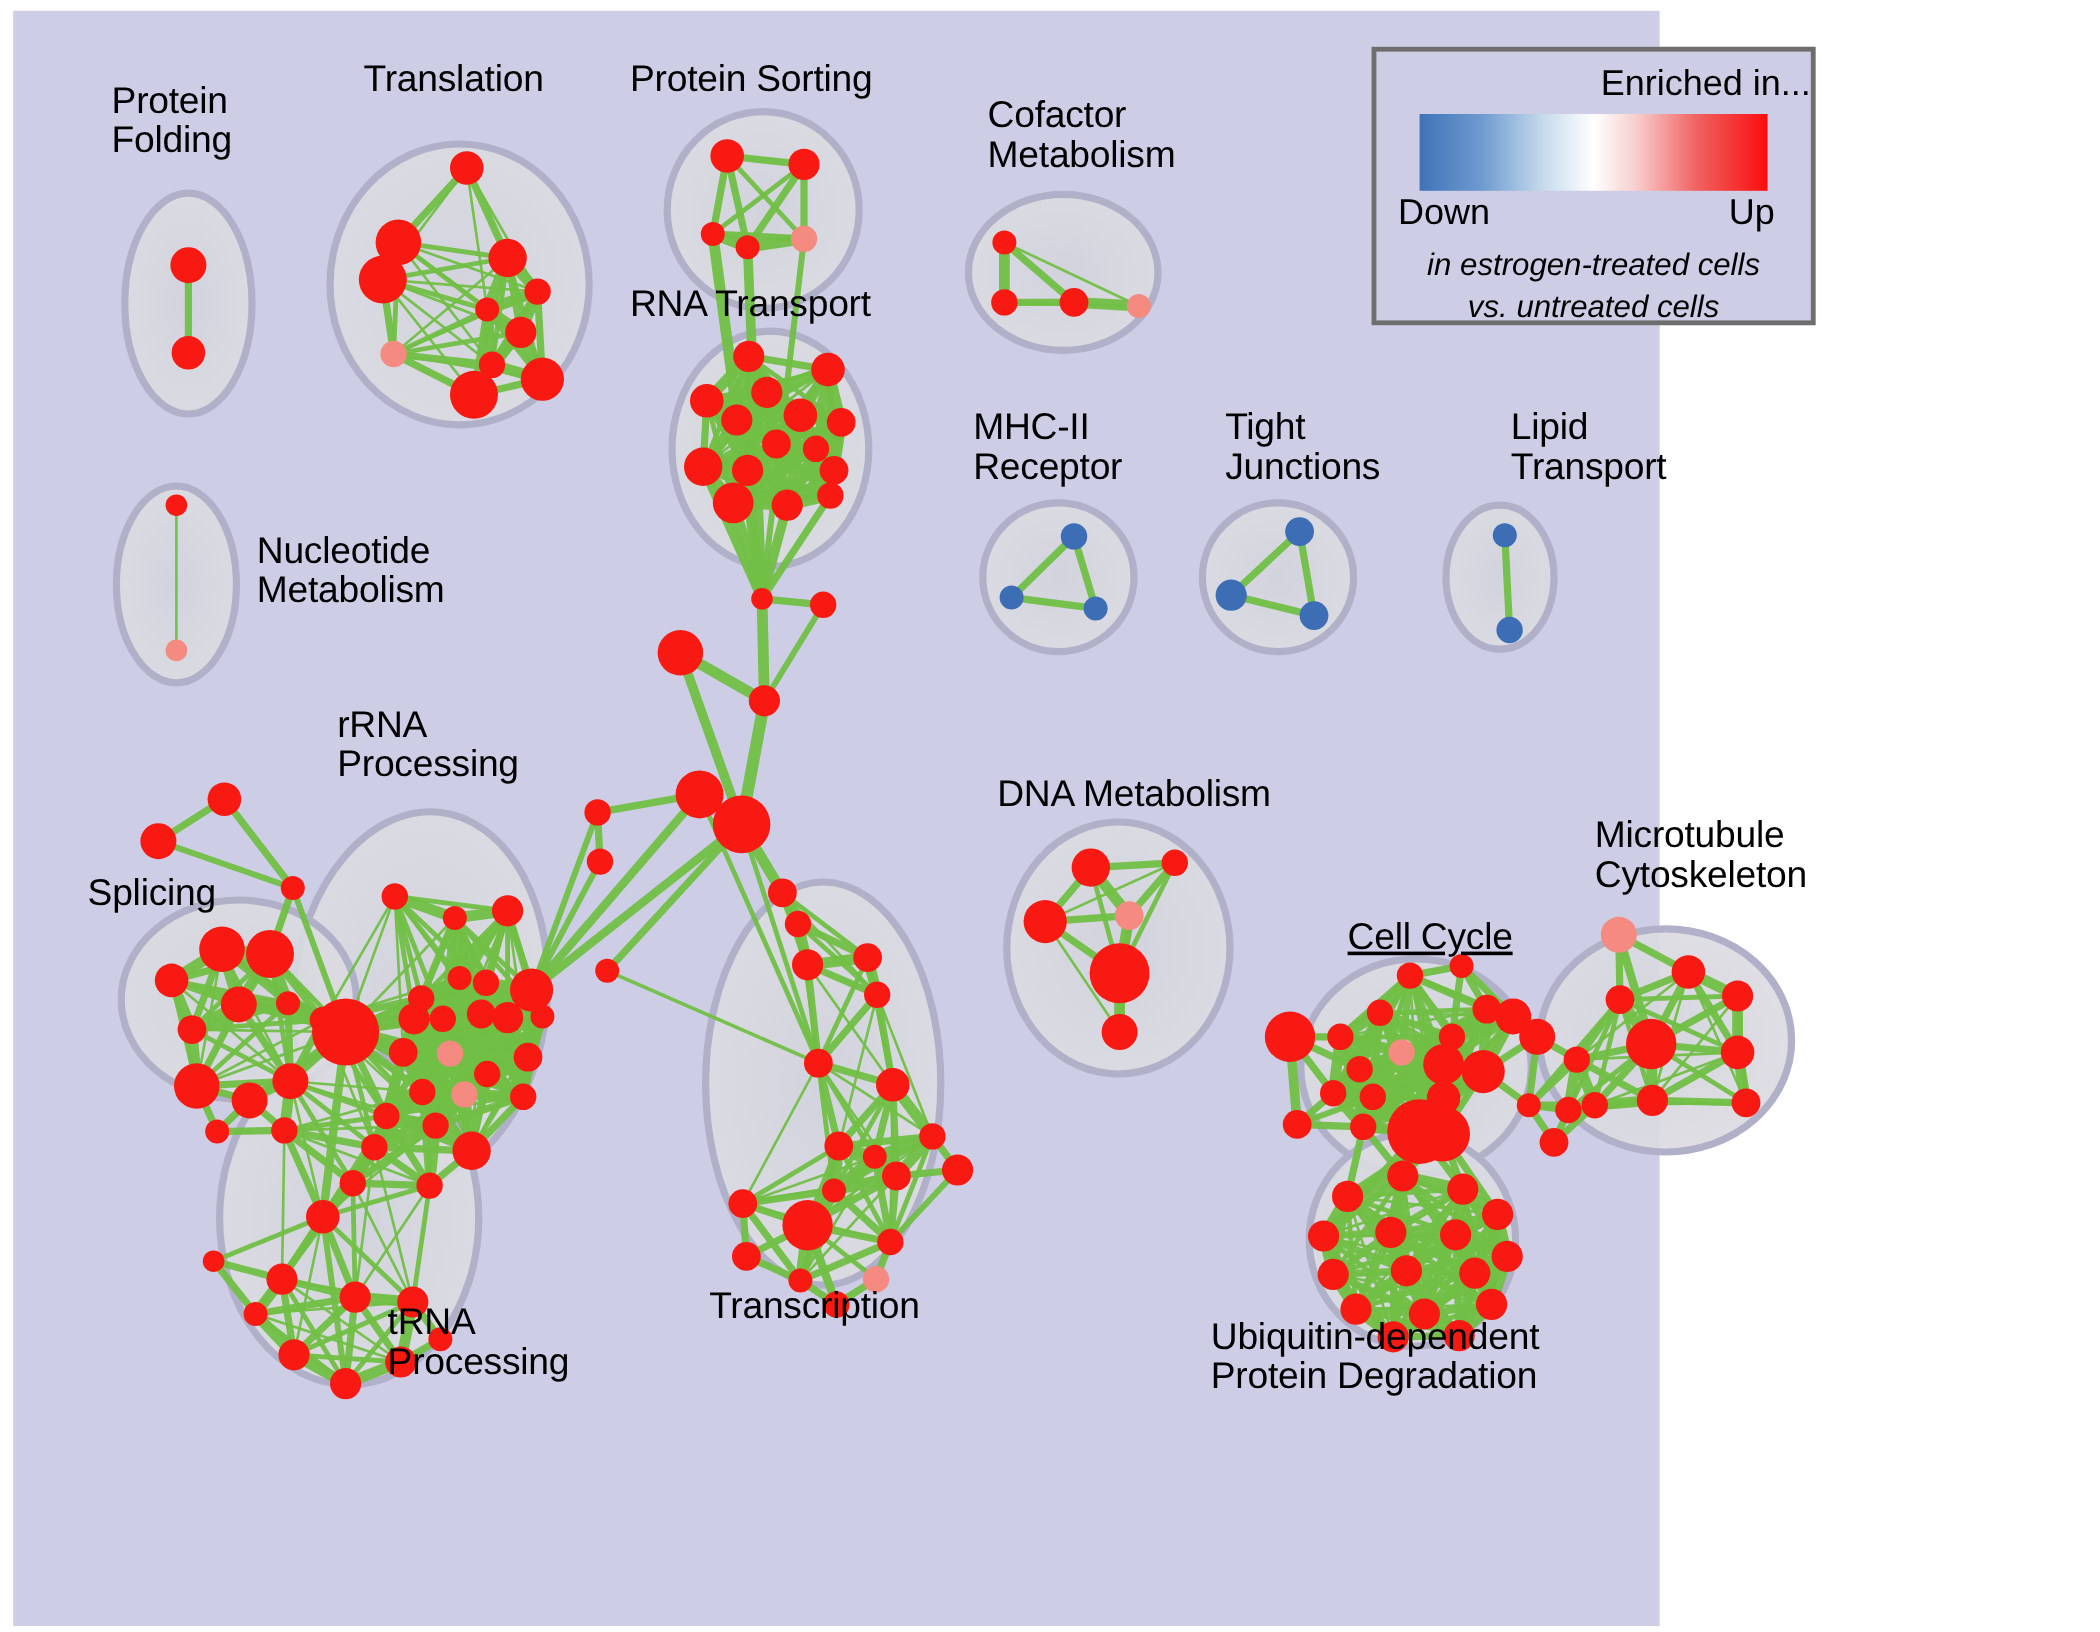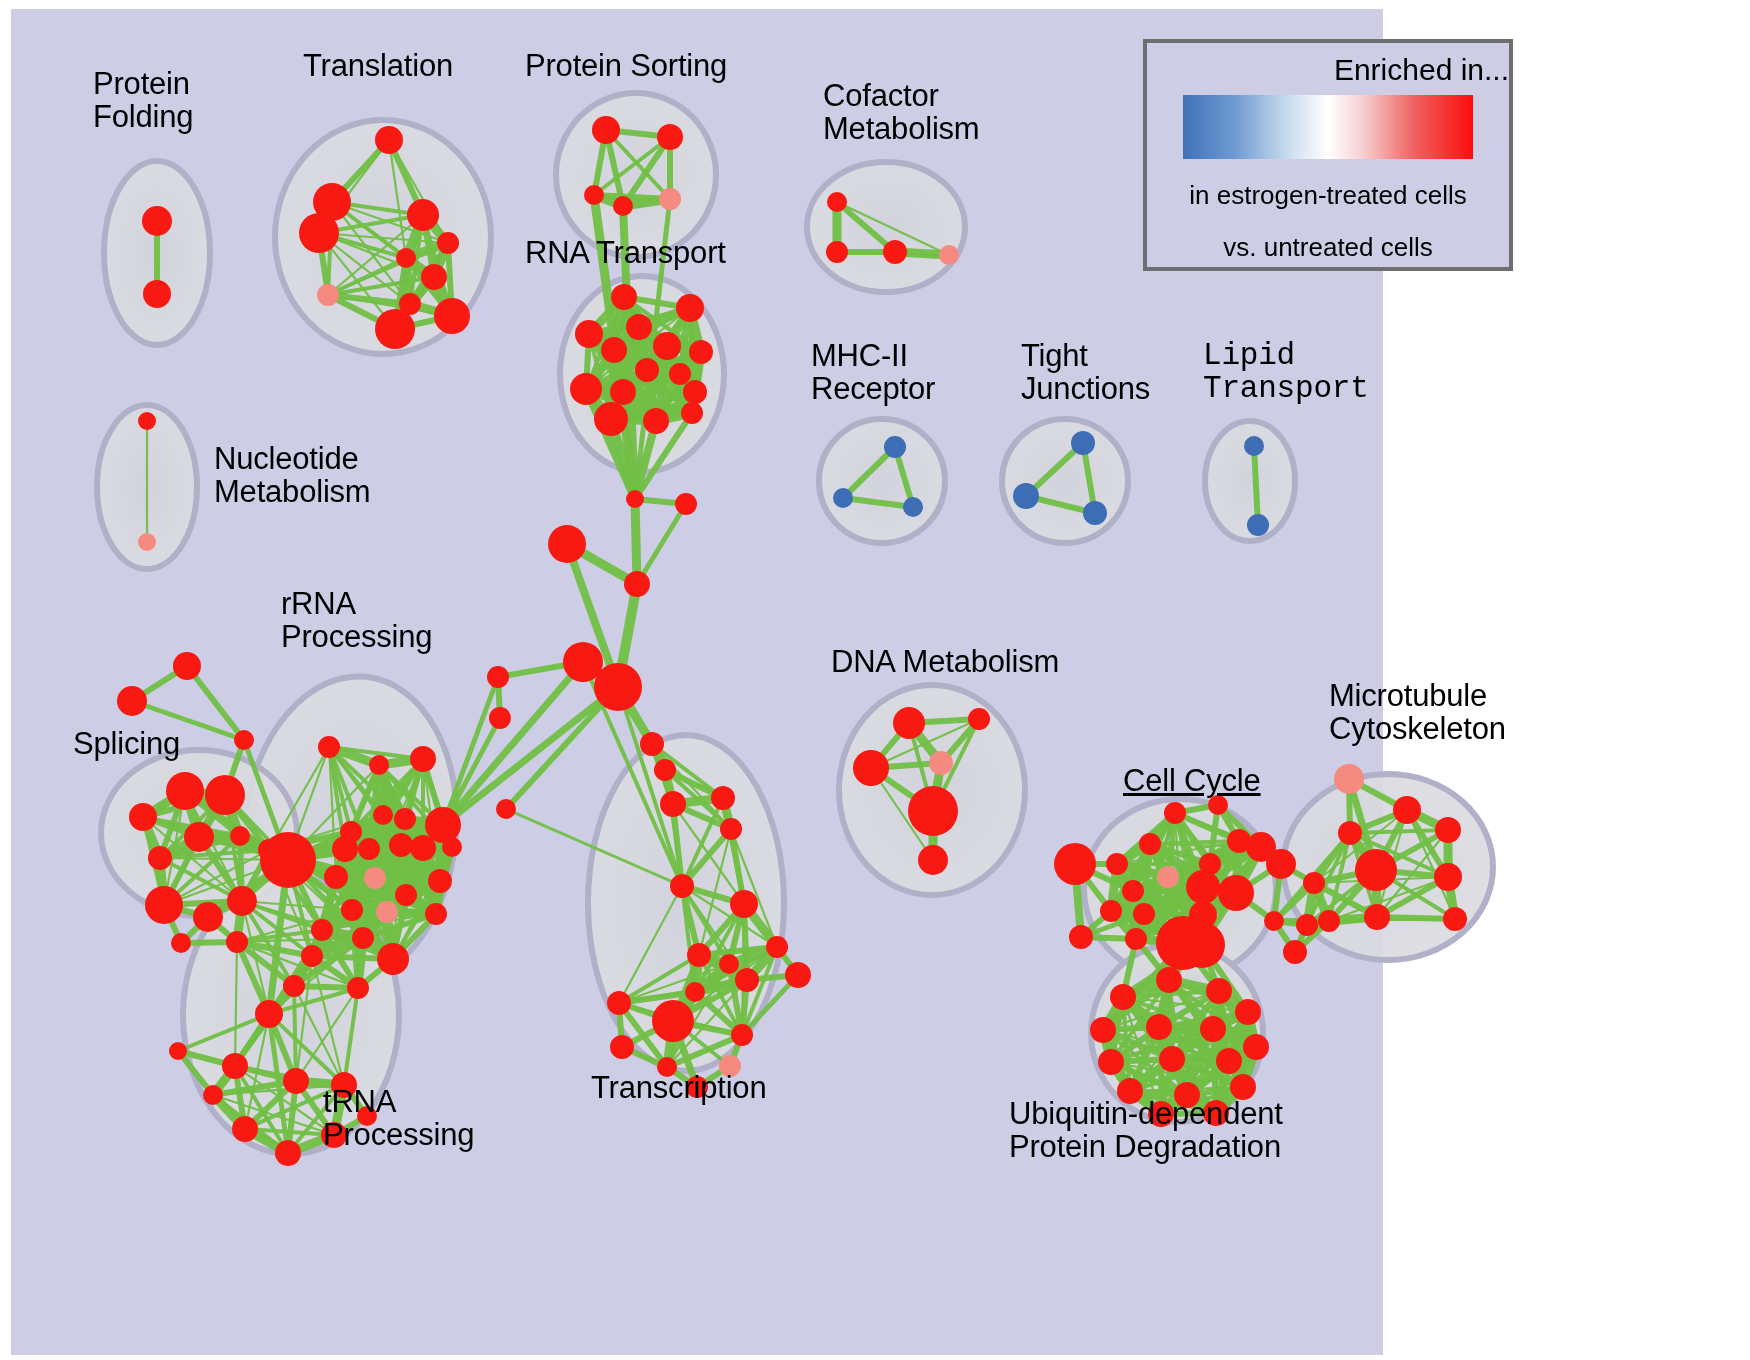--- a/index.html
+++ b/index.html
@@ -9,21 +9,21 @@
   #canvas{position:absolute;left:11px;top:9px;width:1372px;height:1346px;background:#cdcee6;}
   svg#net{position:absolute;left:0;top:0;width:1727px;height:1346px;display:block;}
   .clabel{position:absolute;color:#000;font-size:31px;line-height:1.08;font-weight:400;white-space:pre;letter-spacing:-0.2px;}
   #legend{position:absolute;box-sizing:border-box;border:4px solid #6e6e6e;background:#cdcee6;}
   #legend .ltitle{text-align:right;font-size:30px;color:#000;margin-top:10px;}
   #legend .bar{height:64px;margin:8px auto 0 auto;width:290px;
     background:linear-gradient(to right,#3f72b8 0%,#6f9bd0 18%,#c8dcee 36%,#ffffff 50%,#f7cfcf 62%,#f06060 80%,#fb0d0d 100%);}
   #legend .ends{position:relative;height:40px;width:330px;margin:2px auto 0 auto;font-size:30px;color:#000;}
   #legend .ends .dn{position:absolute;left:2px;top:0;}
   #legend .ends .up{position:absolute;right:14px;top:0;}
-  #legend .sub{text-align:center;font-size:26px;color:#000;line-height:1.18;margin-top:21px;}
+  #legend .sub{text-align:center;font-size:26px;color:#000;line-height:1.18;margin-top:4px;font-style:italic;}
 </style>
 </head>
 <body>
 
 <div id="stage">
   <div id="canvas">
     <svg id="net" viewBox="0 0 1727 1346" preserveAspectRatio="none">
       <defs>
         <radialGradient id="cg" cx="50%" cy="50%" r="60%">
           <stop offset="0%" stop-color="#d3d3dd"></stop>
@@ -1195,31 +1195,35 @@
 
     <div id="label-layer">
         <div class="clabel" style="left: 82px; top: 58px;"><div>Protein</div><div>Folding</div></div>
         <div class="clabel" style="left: 292px; top: 40px;"><div>Translation</div></div>
         <div class="clabel" style="left: 514px; top: 40px;"><div>Protein Sorting</div></div>
         <div class="clabel" style="left: 812px; top: 70px;"><div>Cofactor</div><div>Metabolism</div></div>
         <div class="clabel" style="left: 514px; top: 227px;"><div>RNA Transport</div></div>
         <div class="clabel" style="left: 203px; top: 433px;"><div>Nucleotide</div><div>Metabolism</div></div>
         <div class="clabel" style="left: 800px; top: 330px;"><div>MHC-II</div><div>Receptor</div></div>
         <div class="clabel" style="left: 1010px; top: 330px;"><div>Tight</div><div>Junctions</div></div>
-        <div class="clabel" style="left: 1192px; top: 330px; font-family: Liberation Mono, monospace;"><div>Lipid</div><div>Transport</div></div>
+        <div class="clabel" style="left: 1248px; top: 330px;"><div>Lipid</div><div>Transport</div></div>
         <div class="clabel" style="left: 270px; top: 578px;"><div>rRNA</div><div>Processing</div></div>
         <div class="clabel" style="left: 62px; top: 718px;"><div>Splicing</div></div>
         <div class="clabel" style="left: 820px; top: 636px;"><div>DNA Metabolism</div></div>
         <div class="clabel" style="left: 1318px; top: 670px;"><div>Microtubule</div><div>Cytoskeleton</div></div>
         <div class="clabel" style="left: 1112px; top: 755px; text-decoration: underline;"><div>Cell Cycle</div></div>
         <div class="clabel" style="left: 580px; top: 1062px;"><div>Transcription</div></div>
         <div class="clabel" style="left: 312px; top: 1076px;"><div>tRNA</div><div>Processing</div></div>
         <div class="clabel" style="left: 998px; top: 1088px;"><div>Ubiquitin-dependent</div><div>Protein Degradation</div></div>
       </div>
 
     <div id="legend" style="left: 1132px; top: 30px; width: 370px; height: 232px;">
       <div class="ltitle">Enriched in...</div>
       <div class="bar"></div>
+      <div class="ends">
+        <span class="dn">Down</span>
+        <span class="up">Up</span>
+      </div>
       <div class="sub">in estrogen-treated cells</div>
       <div class="sub">vs. untreated cells</div>
     </div>
   </div>
 </div>
 
 </body></html>

